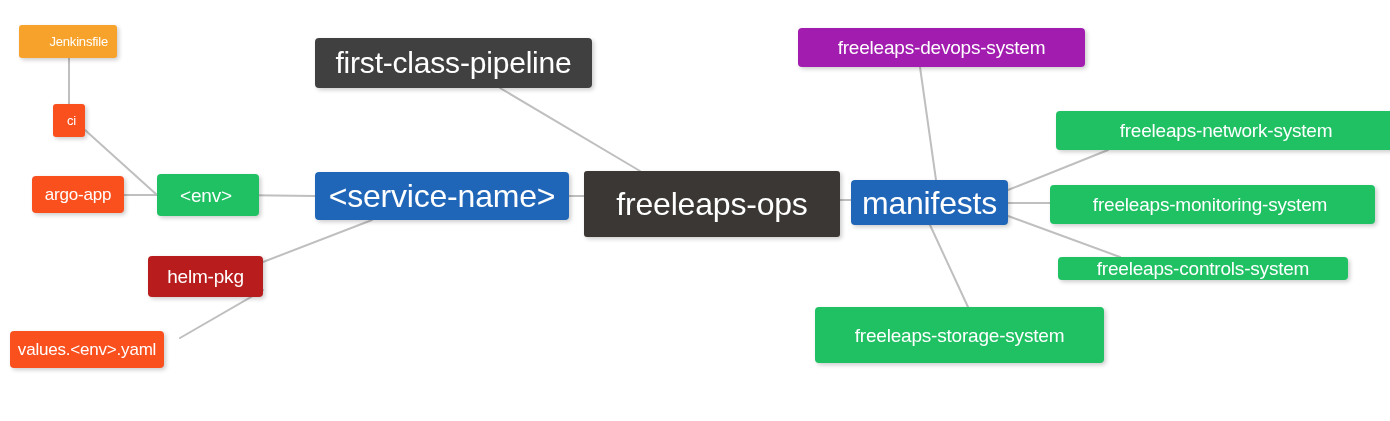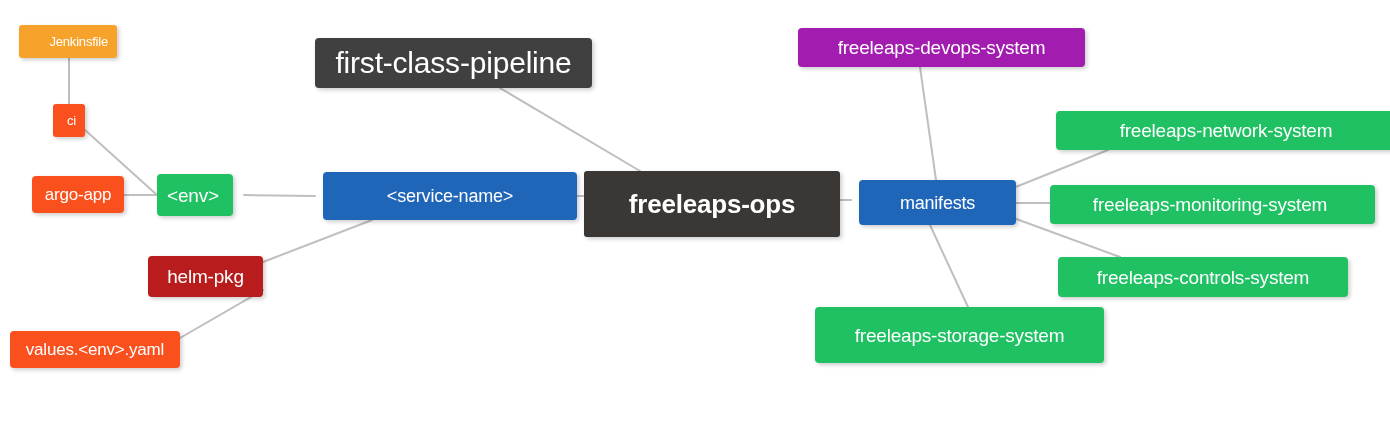--- a/index.html
+++ b/index.html
@@ -33,23 +33,23 @@
     border-radius: 4px;
     white-space: nowrap;
     box-shadow: 2px 2px 4px rgba(0,0,0,0.20);
     letter-spacing: -0.2px;
     line-height: 1;
     padding: 0 12px;
   }
   .node.sz-xs { font-size: 13px; border-radius: 3px; padding: 0 9px; justify-content: flex-end; }
   .node.sz-sm { font-size: 17px; }
   .node.sz-md { font-size: 19px; }
-  .node.sz-lg { font-size: 18px; margin-left: 8px; }
+  .node.sz-lg { font-size: 32px; }
   .node.sz-xl { font-size: 30px; }
-  .node.sz-root { font-size: 26px; border-radius: 3px; font-weight: bold; }
+  .node.sz-root { font-size: 32px; border-radius: 3px; }
 </style>
 </head>
 <body>
 
 <div id="canvas">
   <svg id="edge-layer" viewBox="0 0 1390 421" width="1390" height="421">
       <line x1="69" y1="58" x2="69" y2="104" stroke="#bfbfbf" stroke-width="2" stroke-linecap="round"></line>
       <line x1="85" y1="130" x2="157" y2="195" stroke="#bfbfbf" stroke-width="2" stroke-linecap="round"></line>
       <line x1="124" y1="195" x2="157" y2="195" stroke="#bfbfbf" stroke-width="2" stroke-linecap="round"></line>
       <line x1="244" y1="195" x2="315" y2="196" stroke="#bfbfbf" stroke-width="2" stroke-linecap="round"></line>
@@ -67,27 +67,27 @@
   <div id="node-layer">
       <div class="node sz-xs" style="left: 19px; top: 25px; width: 98px; height: 33px; background: rgb(247, 163, 43);">
         <span>Jenkinsfile</span>
       </div>
       <div class="node sz-xs" style="left: 53px; top: 104px; width: 32px; height: 33px; background: rgb(249, 80, 30);">
         <span>ci</span>
       </div>
       <div class="node sz-sm" style="left: 32px; top: 176px; width: 92px; height: 37px; background: rgb(249, 80, 30);">
         <span>argo-app</span>
       </div>
-      <div class="node sz-md" style="left: 157px; top: 174px; width: 76px; height: 42px; background: rgb(31, 193, 99); padding-left: 8px;">
+      <div class="node sz-md" style="left: 157px; top: 174px; width: 102px; height: 42px; background: rgb(31, 193, 99); padding-left: 8px;">
         <span>&lt;env&gt;</span>
       </div>
       <div class="node sz-md" style="left: 148px; top: 256px; width: 115px; height: 41px; background: #b91c1c;">
         <span>helm-pkg</span>
       </div>
-      <div class="node sz-sm" style="left: 10px; top: 331px; width: 170px; height: 37px; background: rgb(249, 80, 30);">
+      <div class="node sz-sm" style="left: 10px; top: 331px; width: 154px; height: 37px; background: rgb(249, 80, 30);">
         <span>values.&lt;env&gt;.yaml</span>
       </div>
       <div class="node sz-xl" style="left: 315px; top: 38px; width: 277px; height: 50px; background: #404040;">
         <span>first-class-pipeline</span>
       </div>
       <div class="node sz-lg" style="left: 315px; top: 172px; width: 254px; height: 48px; background: rgb(32, 102, 184);">
         <span>&lt;service-name&gt;</span>
       </div>
       <div class="node sz-root" style="left: 584px; top: 171px; width: 256px; height: 66px; background: rgb(59, 55, 52);">
         <span>freeleaps-ops</span>
@@ -97,20 +97,20 @@
       </div>
       <div class="node sz-md" style="left: 798px; top: 28px; width: 287px; height: 39px; background: #a21caf;">
         <span>freeleaps-devops-system</span>
       </div>
       <div class="node sz-md" style="left: 1056px; top: 111px; width: 340px; height: 39px; background: rgb(31, 193, 99);">
         <span>freeleaps-network-system</span>
       </div>
       <div class="node sz-md" style="left: 1050px; top: 185px; width: 325px; height: 39px; background: rgb(31, 193, 99); padding-left: 7px;">
         <span>freeleaps-monitoring-system</span>
       </div>
-      <div class="node sz-md" style="left: 1058px; top: 257px; width: 290px; height: 40px; background: rgb(31, 193, 99);">
+      <div class="node sz-md" style="left: 1058px; top: 257px; width: 290px; height: 23px; background: rgb(31, 193, 99);">
         <span>freeleaps-controls-system</span>
       </div>
       <div class="node sz-md" style="left: 815px; top: 307px; width: 289px; height: 56px; background: rgb(31, 193, 99);">
         <span>freeleaps-storage-system</span>
       </div>
     </div>
 </div>
 
 </body></html>

